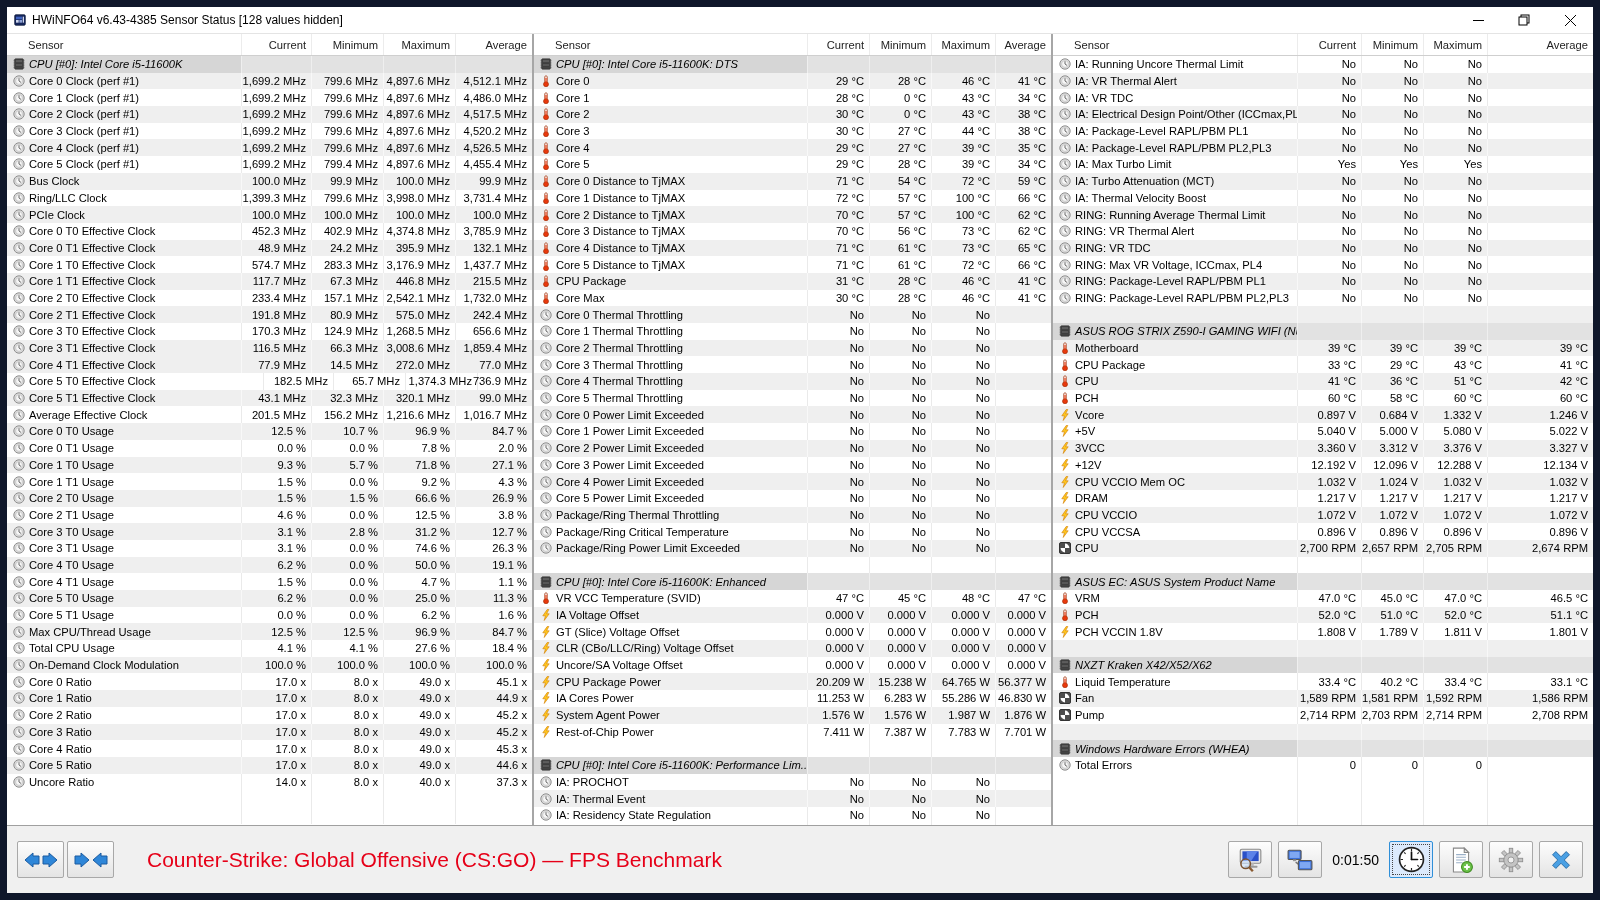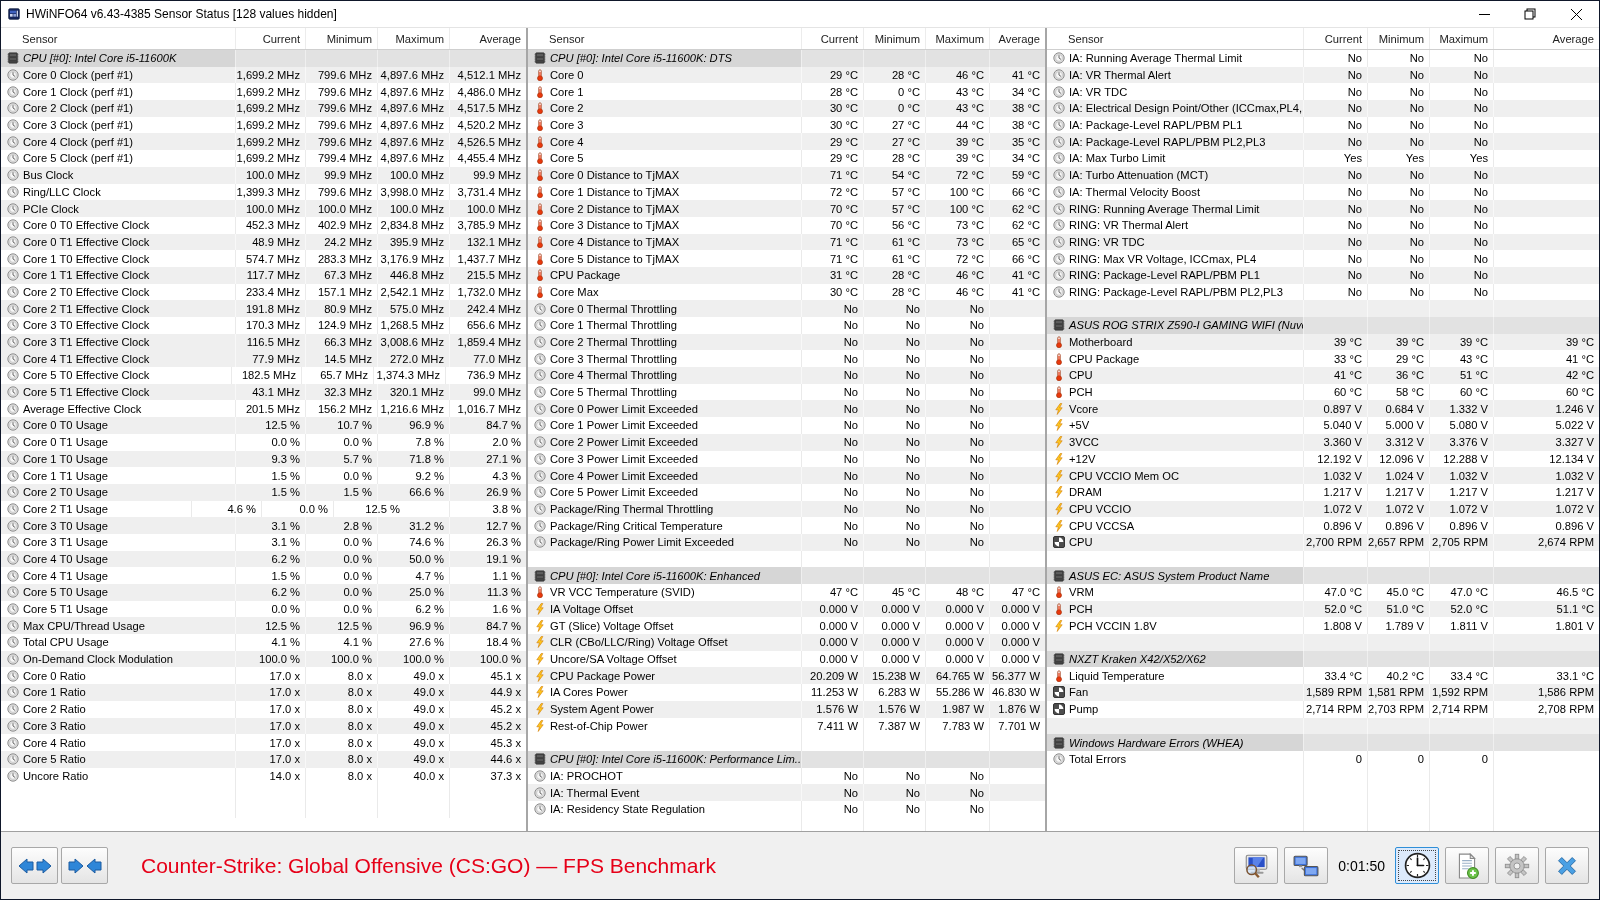--- a/index.html
+++ b/index.html
@@ -1,19 +1,19 @@
 <!DOCTYPE html>
 <html><head>
 <meta charset="utf-8">
 <style>
   *{box-sizing:border-box;margin:0;padding:0}
   html,body{width:1600px;height:900px}
   body{font-family:"Liberation Sans",sans-serif;background:#fff;position:relative;overflow:hidden;
        --stripe:#efefef;--secbg:#d6d6d6;--accent:#e60018;}
-  .win{position:absolute;inset:0;border:1px solid #0f172a;display:flex;flex-direction:column;background:#fff}
+  .win{position:absolute;inset:0;border:7px solid #0f172a;display:flex;flex-direction:column;background:#fff}
   
   .titlebar{flex:0 0 26px;display:flex;align-items:center;padding-left:6px;background:#fff}
   .title{font-size:12px;color:#000;margin-left:6px;flex:1;white-space:nowrap}
   .winbtn{width:46px;height:26px;display:flex;align-items:center;justify-content:center}
   .winbtn svg{display:block}
   
   .panels{flex:1;display:flex;border-top:1px solid #e4e4e4;overflow:hidden;background:#fff}
   .panel{display:flex;flex-direction:column;overflow:hidden;border-right:2px solid #a6a6a6}
   .panel:last-child{border-right:none}
   .phead{flex:0 0 22px;display:flex;align-items:stretch;border-bottom:1px solid #cfcfcf;font-size:11.2px;color:#222;background:#fff}
@@ -256,21 +256,21 @@
                 <svg viewBox="0 0 12 12">
                   <circle cx="6" cy="6" r="5.2" fill="#dcdcdc" stroke="#8f8f8f"></circle>
                   <circle cx="6" cy="6" r="3.4" fill="#f6f6f6" stroke="#bdbdbd" stroke-width="0.7"></circle>
                   <path d="M6 3.6V6l1.7 1.2" stroke="#6a6a6a" fill="none" stroke-linecap="round"></path>
                 </svg>
               </span>
               <span class="lbl">Core 0 T0 Effective Clock</span>
             </div>
             <div class="v" style="width: 70px;">452.3 MHz</div>
             <div class="v" style="width: 72px;">402.9 MHz</div>
-            <div class="v" style="width: 72px;">2,834.8 MHz</div>
+            <div class="v" style="width: 72px;">4,374.8 MHz</div>
             <div class="v" style="width: 77px;">3,785.9 MHz</div>
           </div>
           <div class="row alt">
             <div class="lc">
               <span class="icon">
                 <svg viewBox="0 0 12 12">
                   <circle cx="6" cy="6" r="5.2" fill="#dcdcdc" stroke="#8f8f8f"></circle>
                   <circle cx="6" cy="6" r="3.4" fill="#f6f6f6" stroke="#bdbdbd" stroke-width="0.7"></circle>
                   <path d="M6 3.6V6l1.7 1.2" stroke="#6a6a6a" fill="none" stroke-linecap="round"></path>
                 </svg>
@@ -401,21 +401,21 @@
                   <circle cx="6" cy="6" r="5.2" fill="#dcdcdc" stroke="#8f8f8f"></circle>
                   <circle cx="6" cy="6" r="3.4" fill="#f6f6f6" stroke="#bdbdbd" stroke-width="0.7"></circle>
                   <path d="M6 3.6V6l1.7 1.2" stroke="#6a6a6a" fill="none" stroke-linecap="round"></path>
                 </svg>
               </span>
               <span class="lbl">Core 5 T0 Effective Clock</span>
             </div>
             <div class="v" style="width: 70px;">182.5 MHz</div>
             <div class="v" style="width: 72px;">65.7 MHz</div>
             <div class="v" style="width: 72px;">1,374.3 MHz</div>
-            <div class="v" style="width: 81px;">736.9 MHz</div>
+            <div class="v" style="width: 55px;">736.9 MHz</div>
           </div>
           <div class="row alt">
             <div class="lc">
               <span class="icon">
                 <svg viewBox="0 0 12 12">
                   <circle cx="6" cy="6" r="5.2" fill="#dcdcdc" stroke="#8f8f8f"></circle>
                   <circle cx="6" cy="6" r="3.4" fill="#f6f6f6" stroke="#bdbdbd" stroke-width="0.7"></circle>
                   <path d="M6 3.6V6l1.7 1.2" stroke="#6a6a6a" fill="none" stroke-linecap="round"></path>
                 </svg>
               </span>
@@ -529,21 +529,21 @@
                   <circle cx="6" cy="6" r="5.2" fill="#dcdcdc" stroke="#8f8f8f"></circle>
                   <circle cx="6" cy="6" r="3.4" fill="#f6f6f6" stroke="#bdbdbd" stroke-width="0.7"></circle>
                   <path d="M6 3.6V6l1.7 1.2" stroke="#6a6a6a" fill="none" stroke-linecap="round"></path>
                 </svg>
               </span>
               <span class="lbl">Core 2 T1 Usage</span>
             </div>
             <div class="v" style="width: 70px;">4.6 %</div>
             <div class="v" style="width: 72px;">0.0 %</div>
             <div class="v" style="width: 72px;">12.5 %</div>
-            <div class="v" style="width: 77px; margin-left: 44px;">3.8 %</div>
+            <div class="v" style="width: 77px;">3.8 %</div>
           </div>
           <div class="row alt">
             <div class="lc">
               <span class="icon">
                 <svg viewBox="0 0 12 12">
                   <circle cx="6" cy="6" r="5.2" fill="#dcdcdc" stroke="#8f8f8f"></circle>
                   <circle cx="6" cy="6" r="3.4" fill="#f6f6f6" stroke="#bdbdbd" stroke-width="0.7"></circle>
                   <path d="M6 3.6V6l1.7 1.2" stroke="#6a6a6a" fill="none" stroke-linecap="round"></path>
                 </svg>
               </span>
@@ -1556,21 +1556,21 @@
         <div class="pbody">
           <div class="row">
             <div class="lc">
               <span class="icon">
                 <svg viewBox="0 0 12 12">
                   <circle cx="6" cy="6" r="5.2" fill="#dcdcdc" stroke="#8f8f8f"></circle>
                   <circle cx="6" cy="6" r="3.4" fill="#f6f6f6" stroke="#bdbdbd" stroke-width="0.7"></circle>
                   <path d="M6 3.6V6l1.7 1.2" stroke="#6a6a6a" fill="none" stroke-linecap="round"></path>
                 </svg>
               </span>
-              <span class="lbl">IA: Running Average Thermal Limit</span>
+              <span class="lbl">IA: Running Uncore Thermal Limit</span>
             </div>
             <div class="v" style="width: 64px;">No</div>
             <div class="v" style="width: 62px;">No</div>
             <div class="v" style="width: 64px;">No</div>
             <div class="v" style="width: 106px;"></div>
           </div>
           <div class="row alt">
             <div class="lc">
               <span class="icon">
                 <svg viewBox="0 0 12 12">

